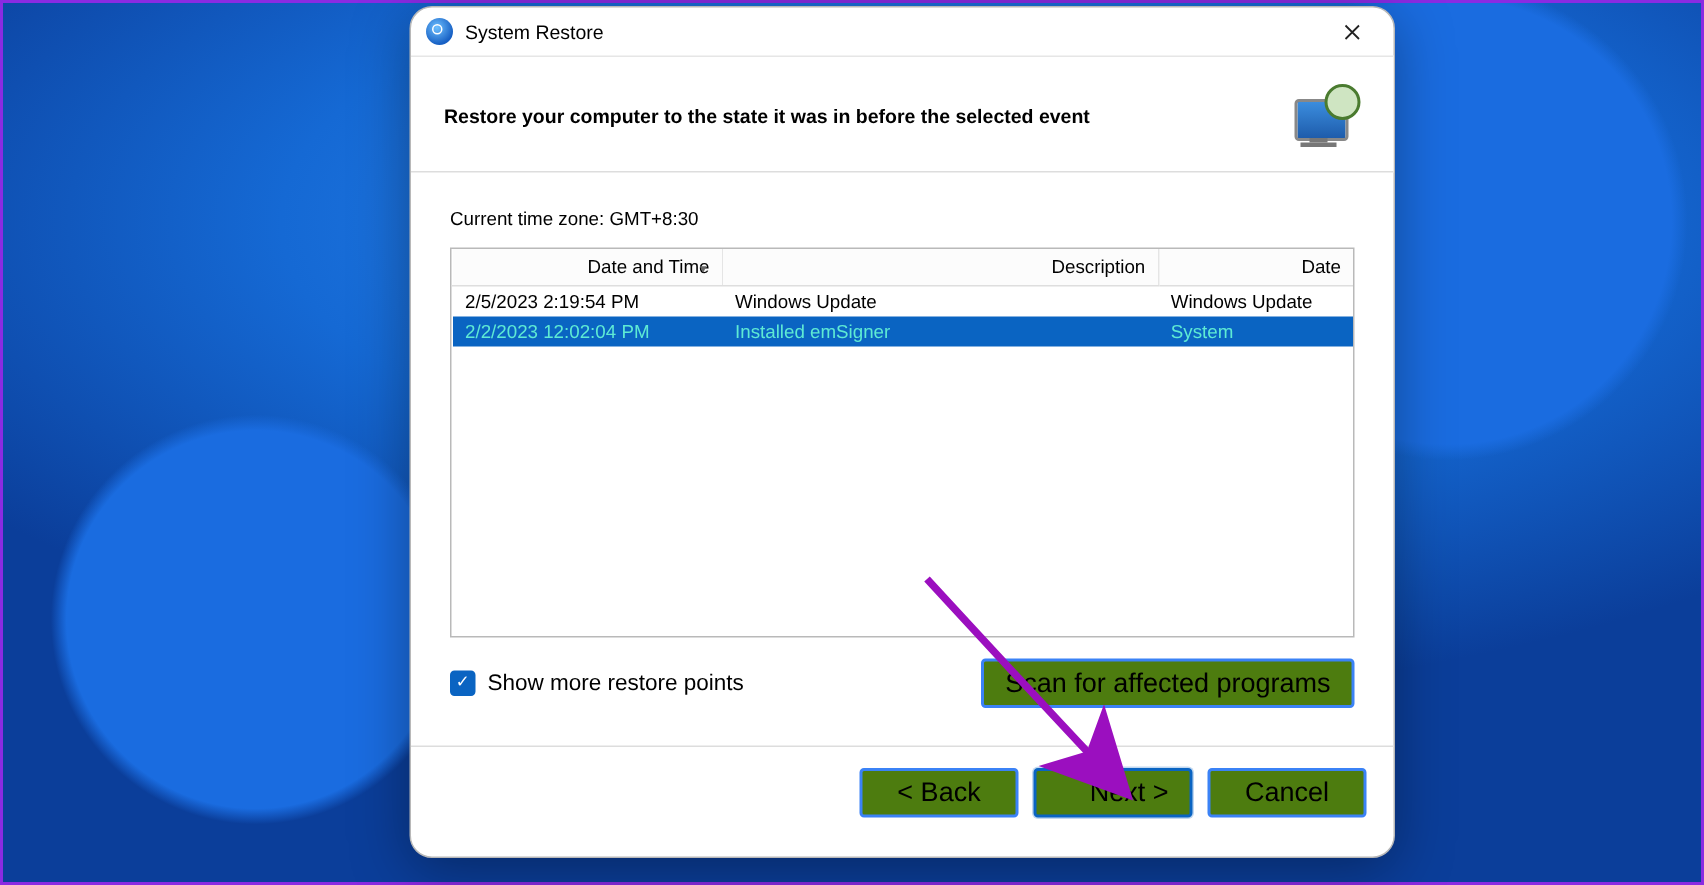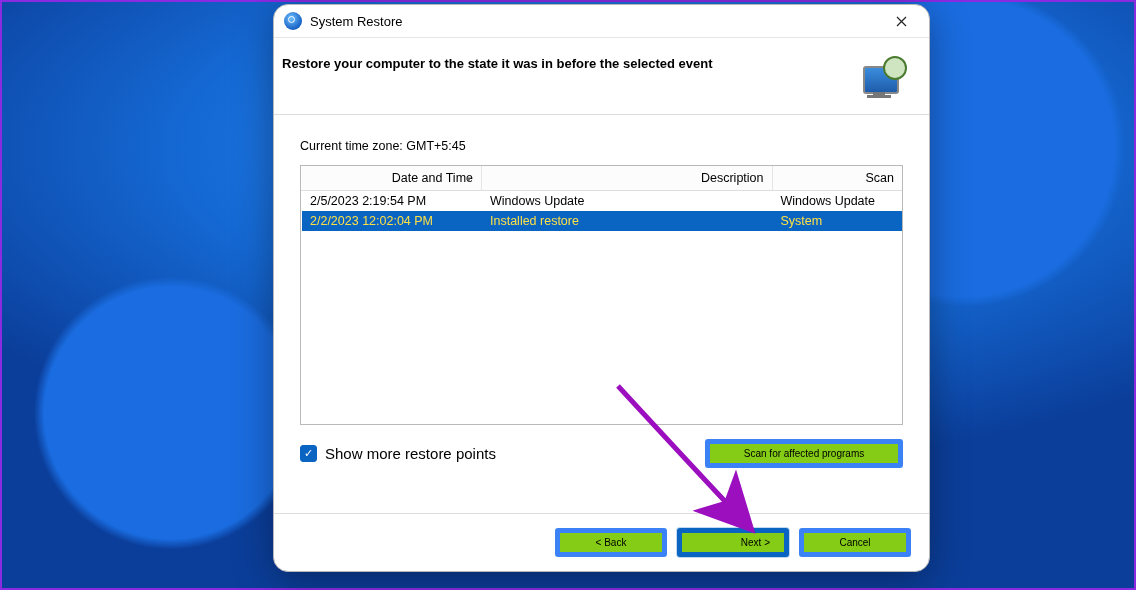--- a/index.html
+++ b/index.html
@@ -68,23 +68,23 @@
     width: 44px; height: 28px;
     display: flex; align-items: center; justify-content: center;
     color: #222;
     border-radius: 3px;
   }
 
   .header-strip {
     border-top: 1px solid #e6e6e6;
     border-bottom: 1px solid #ddd;
     background: #fff;
-    padding: 18px 22px 16px 8px;
-    display: flex;
-    align-items: flex-start;
+    padding: 18px 22px 16px 22px;
+    display: flex;
+    align-items: center;
   }
   .header-strip .heading {
     font-weight: bold;
     font-size: 13px;
     flex: 1;
   }
   .header-icon {
     width: 48px; height: 42px;
     position: relative;
   }
@@ -142,21 +142,21 @@
     font-size: 9px; color: #666;
   }
   tbody td {
     padding: 2px 8px;
     border-left: 1px solid transparent;
     line-height: 16px;
     white-space: nowrap;
   }
   tbody tr.selected {
     background: #0a64c2;
-    color: #fde047;
+    color: #5eead4;
   }
   tbody tr.empty td { height: 17px; }
   .col-date { width: 180px; }
   .col-desc { width: auto; }
   .col-type { width: 130px; }
 
   .under-table {
     display: flex;
     align-items: center;
     gap: 8px;
@@ -170,39 +170,39 @@
     display: inline-flex;
     align-items: center;
     justify-content: center;
     color: #fff;
     font-size: 11px;
     line-height: 1;
   }
   .under-table .lbl { font-size: 15px; }
   .under-table .spacer { flex: 1; }
   .btn {
-    background: #84cc16;
-    border: 5px solid #3b82f6;
+    background: #4d7c0f;
+    border: 2px solid #3b82f6;
     border-radius: 3px;
     padding: 4px 14px;
-    font-size: 10px;
+    font-size: 18px;
     min-width: 74px;
     text-align: center;
     cursor: default;
   }
   .btn.default {
     border-color: #0a64c2;
     box-shadow: 0 0 0 1px rgba(10,100,194,0.25);
     text-align: right;
   }
   .btn.wide { min-width: 160px; }
 
   .footer {
     border-top: 1px solid #ddd;
-    padding: 14px 18px 14px 18px;
+    padding: 14px 18px 26px 18px;
     display: flex;
     gap: 10px;
     justify-content: flex-end;
   }
 
   
   .arrow-svg {
     position: absolute;
     left: 0; top: 0;
     pointer-events: none;
@@ -228,48 +228,48 @@
       <div class="heading">Restore your computer to the state it was in before the selected event</div>
       <div class="header-icon">
         <div class="monitor"></div>
         <div class="clock"></div>
         <div class="stand"></div>
         <div class="base"></div>
       </div>
     </div>
 
     <div class="body">
-      <div class="timezone">Current time zone: GMT+5:45</div>
+      <div class="timezone">Current time zone: GMT+8:30</div>
 
       <div class="table-wrap">
         <table>
           <colgroup>
               <col class="col-date">
               <col class="col-desc">
               <col class="col-type">
             </colgroup>
           <thead>
             <tr>
               <th>
                 <span>Date and Time</span>
                 <span class="sort-caret">▾</span>
               </th>
               <th>Description</th>
-              <th>Scan</th>
+              <th>Date</th>
             </tr>
           </thead>
           <tbody id="rows">
               <tr>
                 <td>2/5/2023 2:19:54 PM</td>
                 <td>Windows Update</td>
                 <td>Windows Update</td>
               </tr>
               <tr class="selected">
                 <td>2/2/2023 12:02:04 PM</td>
-                <td>Installed restore</td>
+                <td>Installed emSigner</td>
                 <td>System</td>
               </tr>
               <tr class="empty">
                 <td></td>
                 <td></td>
                 <td></td>
               </tr>
               <tr class="empty">
                 <td></td>
                 <td></td>

